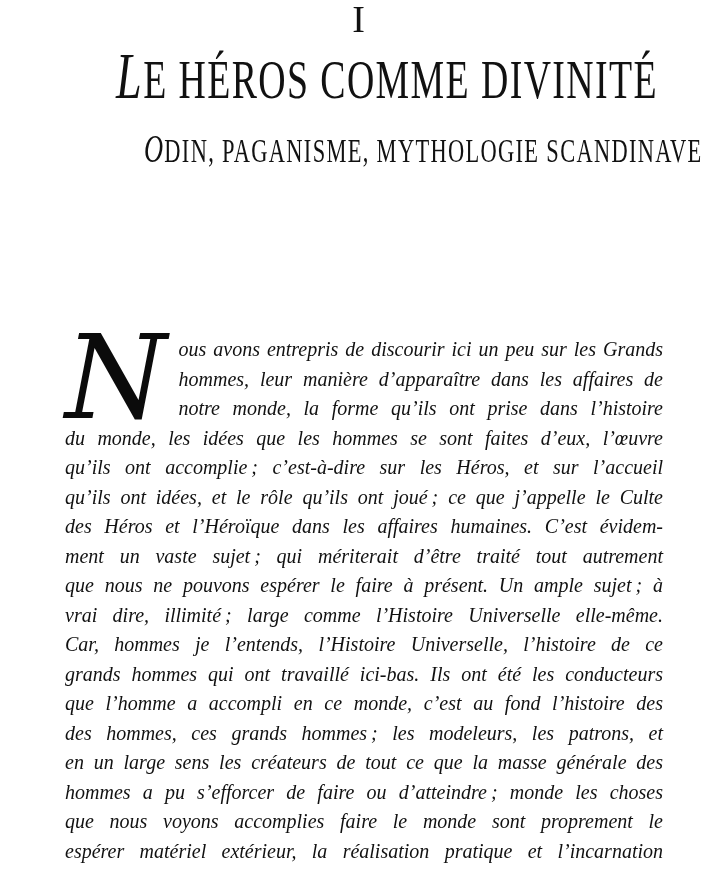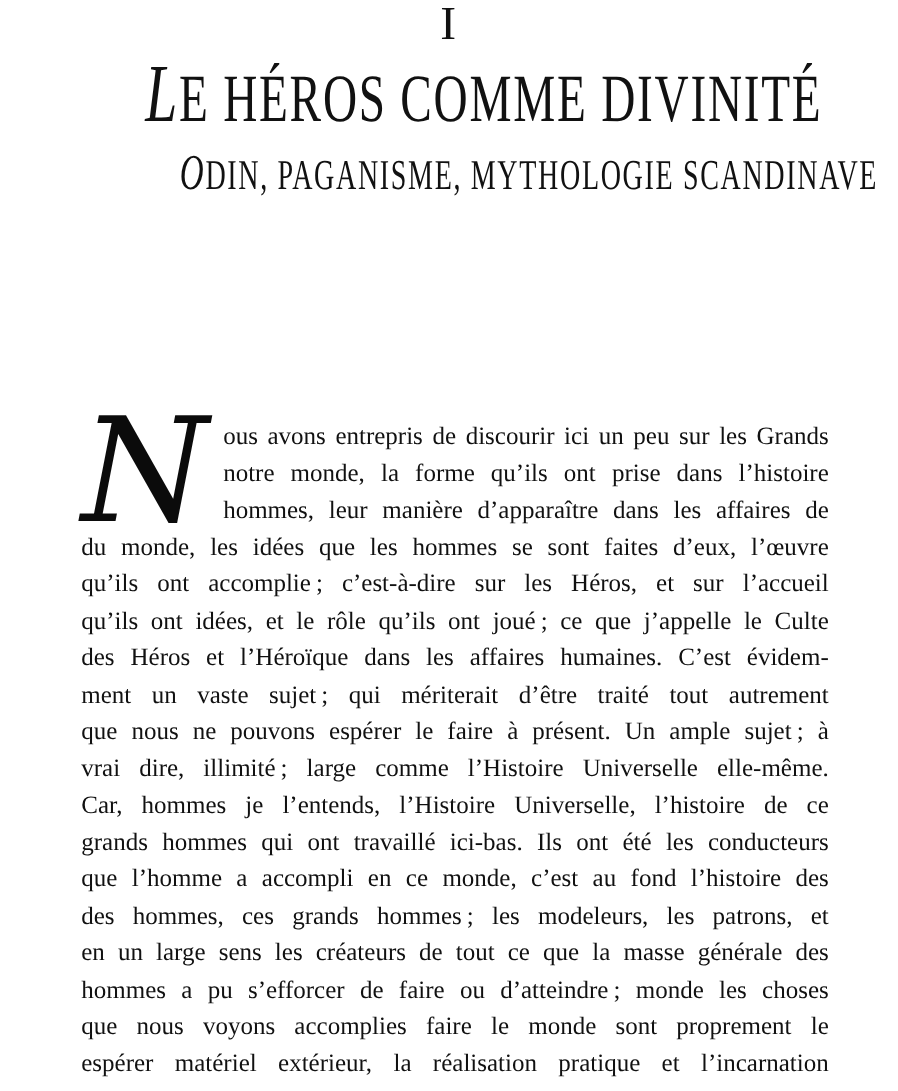--- a/index.html
+++ b/index.html
@@ -42,21 +42,21 @@
     line-height: 1.1;
     letter-spacing: 2px;
     font-weight: 500;
   }
   .chapter-title .initial {
     font-size: 1.22em;
     font-style: italic;
   }
   .chapter-subtitle {
     position: absolute;
-    top: 116px;
+    top: 127px;
     left: 0;
     right: 0;
     text-align: center;
     white-space: nowrap;
   }
   .chapter-subtitle .condense {
     display: inline-block;
     transform: scaleX(0.66);
     transform-origin: 50% 55%;
     font-size: 34px;
@@ -81,42 +81,43 @@
     padding-right: 12px;
     font-family: "DejaVu Serif", "Liberation Serif", serif;
     font-style: italic;
     font-size: 116px;
     line-height: 86px;
     color: #0b0b0b;
   }
   .line {
     text-align: justify;
     text-align-last: justify;
+    font-style: italic;
   }
 </style>
 </head>
 <body>
 
 <div class="page">
 
   <div class="chapter-number">I</div>
 
   <div class="chapter-title">
     <span class="condense"><span class="initial">L</span><span>E HÉROS COMME DIVINITÉ</span></span>
   </div>
 
   <div class="chapter-subtitle">
     <span class="condense"><span class="initial">O</span><span>DIN, PAGANISME, MYTHOLOGIE SCANDINAVE</span></span>
   </div>
 
   <div class="body-text">
     <div class="dropcap">N</div>
     <div class="line">ous avons entrepris de discourir ici un peu sur les Grands</div>
+    <div class="line">hommes, leur manière d’apparaître dans les affaires de</div>
     <div class="line">notre monde, la forme qu’ils ont prise dans l’histoire</div>
-    <div class="line">hommes, leur manière d’apparaître dans les affaires de</div>
     <div class="line">du monde, les idées que les hommes se sont faites d’eux, l’œuvre</div>
     <div class="line">qu’ils ont accomplie ; c’est-à-dire sur les Héros, et sur l’accueil</div>
     <div class="line">qu’ils ont idées, et le rôle qu’ils ont joué ; ce que j’appelle le Culte</div>
     <div class="line">des Héros et l’Héroïque dans les affaires humaines. C’est évidem-</div>
     <div class="line">ment un vaste sujet ; qui mériterait d’être traité tout autrement</div>
     <div class="line">que nous ne pouvons espérer le faire à présent. Un ample sujet ; à</div>
     <div class="line">vrai dire, illimité ; large comme l’Histoire Universelle elle-même.</div>
     <div class="line">Car, hommes je l’entends, l’Histoire Universelle, l’histoire de ce</div>
     <div class="line">grands hommes qui ont travaillé ici-bas. Ils ont été les conducteurs</div>
     <div class="line">que l’homme a accompli en ce monde, c’est au fond l’histoire des</div>

